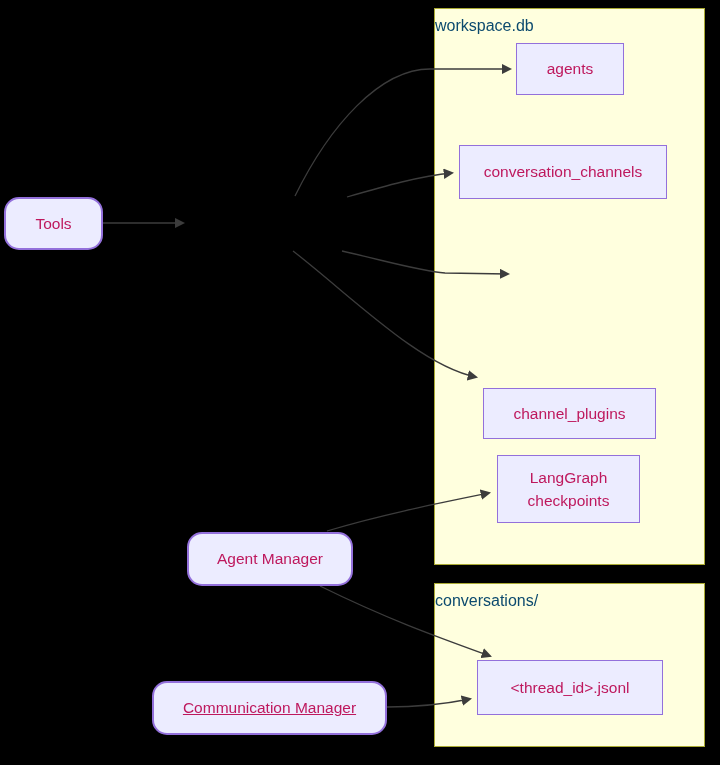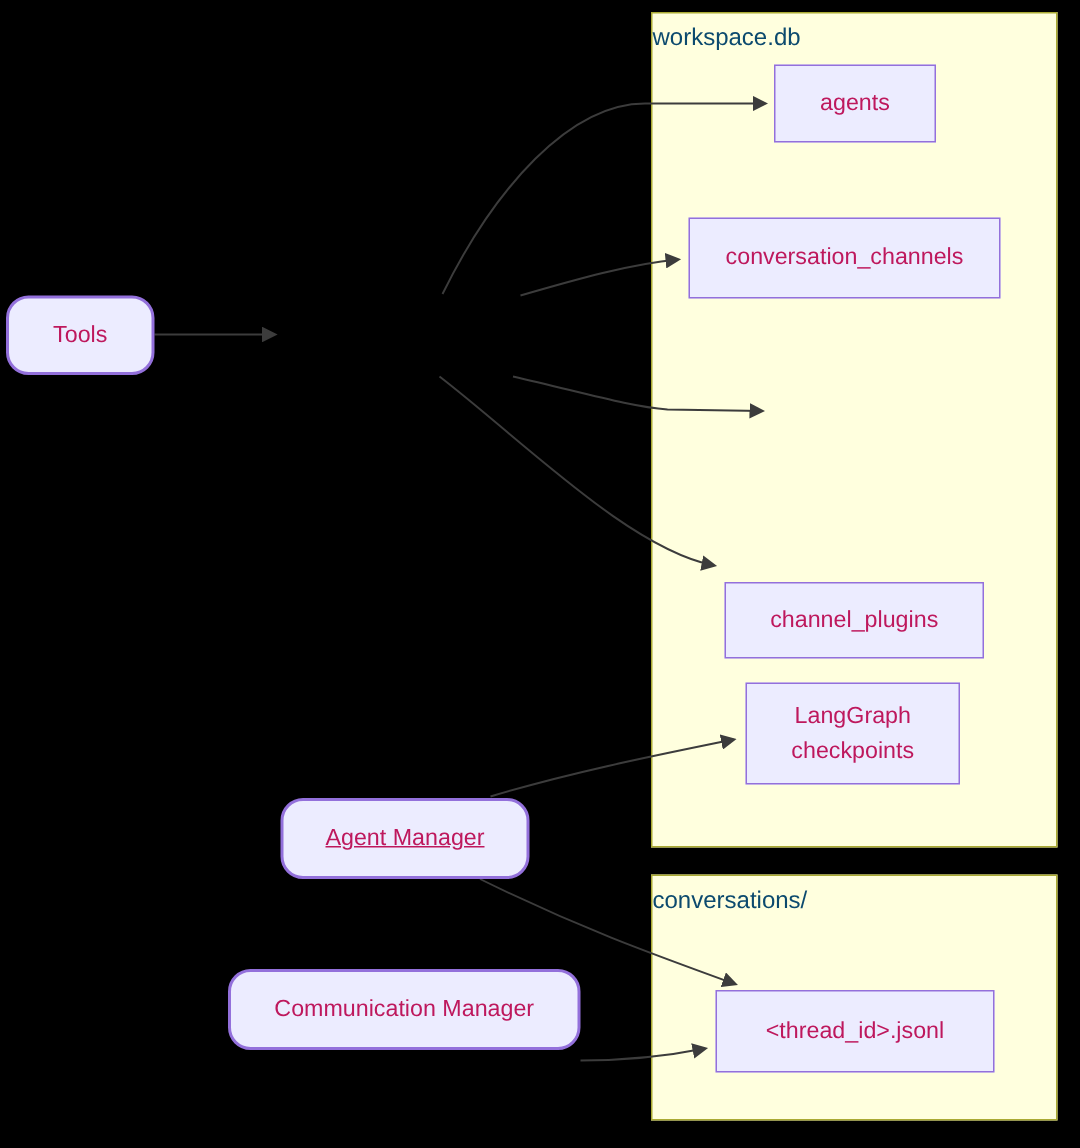--- a/index.html
+++ b/index.html
@@ -43,22 +43,22 @@
   }
   .node--outer { border-width: 2px; border-radius: 15px; }
 
   
   #c-workspace      { left: 434px; top: 8px;   width: 271px; height: 557px; }
   #c-conversations  { left: 434px; top: 583px; width: 271px; height: 164px; }
 
   
   #n-tools     { left: 4px;   top: 197px; width: 99px;  height: 53px; }
   #n-domain    { left: 188px; top: 196px; width: 161px; height: 55px; }
-  #n-agentmgr  { left: 187px; top: 532px; width: 166px; height: 54px; text-decoration: underline; }
-  #n-commmgr   { left: 152px; top: 646px; width: 235px; height: 54px; }
+  #n-agentmgr  { left: 187px; top: 532px; width: 166px; height: 54px; }
+  #n-commmgr   { left: 152px; top: 681px; width: 235px; height: 54px; text-decoration: underline; }
   #n-agents    { left: 516px; top: 43px;  width: 108px; height: 52px; }
   #n-channels  { left: 459px; top: 145px; width: 208px; height: 54px; }
   #n-devices   { left: 514px; top: 248px; width: 112px; height: 53px; }
   #n-plugins   { left: 483px; top: 352px; width: 173px; height: 51px; margin-top: 36px; }
   #n-langgraph { left: 497px; top: 455px; width: 143px; height: 68px; }
   #n-thread    { left: 477px; top: 660px; width: 186px; height: 55px; }
 
   #edges {
     position: absolute;
     top: 0;

